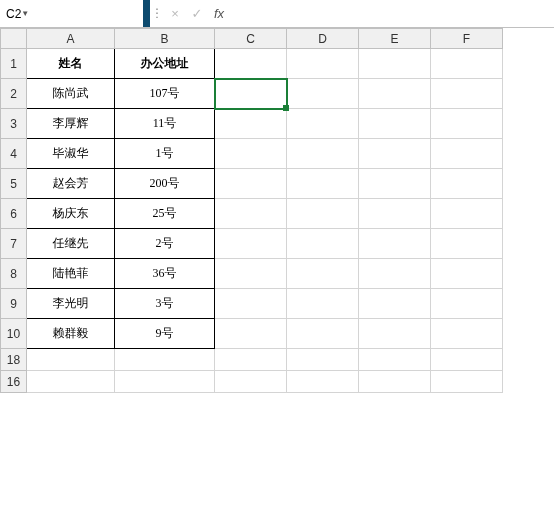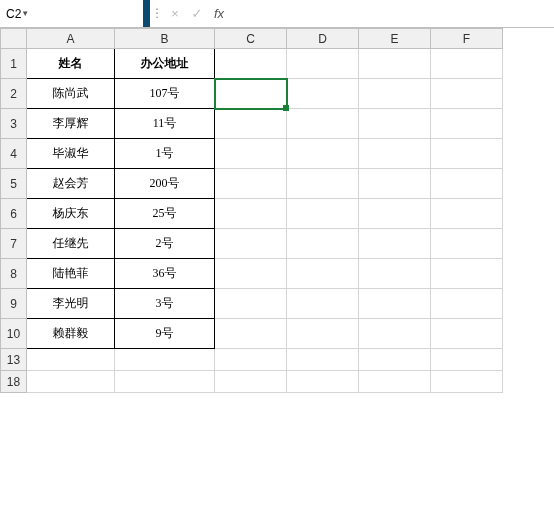--- a/index.html
+++ b/index.html
@@ -234,30 +234,30 @@
     <th class="row-hdr">10</th>
     <td class="cell data">赖群毅</td>
     <td class="cell data">9号</td>
     <td class="cell"></td>
     <td class="cell"></td>
     <td class="cell"></td>
     <td class="cell"></td>
   </tr>
 
   <tr class="row-short">
-    <th class="row-hdr">13</th>
+    <th class="row-hdr">18</th>
     <td class="cell"></td>
           <td class="cell"></td>
           <td class="cell"></td>
           <td class="cell"></td>
           <td class="cell"></td>
           <td class="cell"></td>
   </tr>
   <tr class="row-short">
-    <th class="row-hdr">18</th>
+    <th class="row-hdr">16</th>
     <td class="cell"></td>
           <td class="cell"></td>
           <td class="cell"></td>
           <td class="cell"></td>
           <td class="cell"></td>
           <td class="cell"></td>
   </tr>
 </tbody>
     </table>
 </div>

